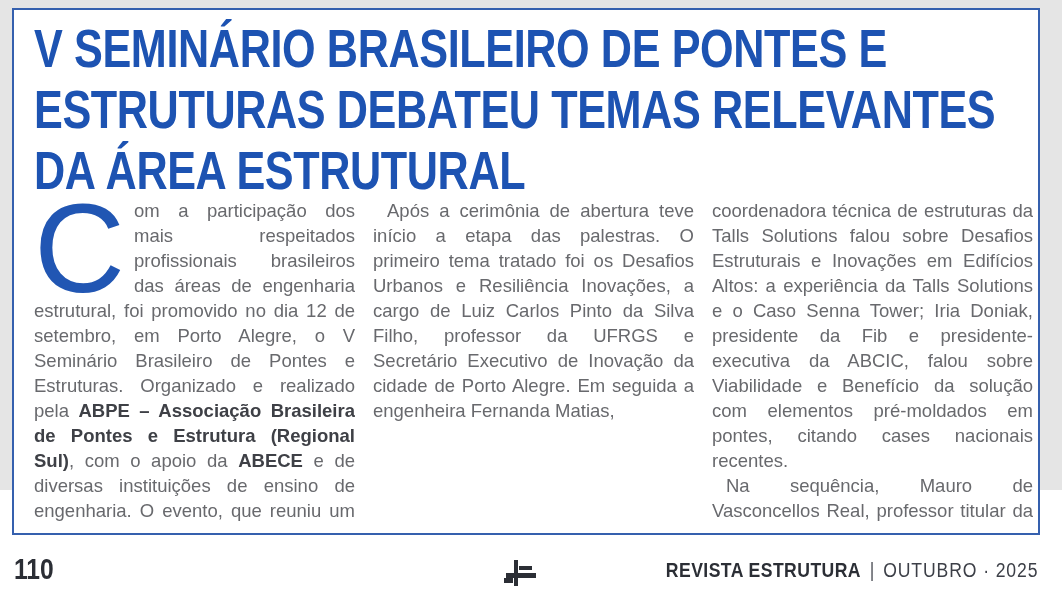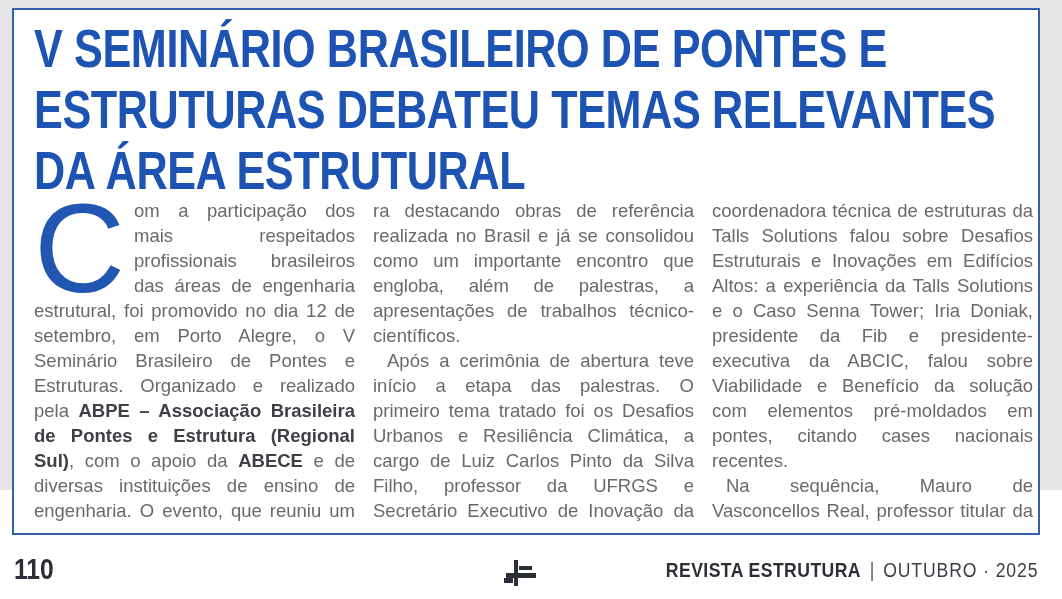--- a/index.html
+++ b/index.html
@@ -105,22 +105,21 @@
       <span class="tline"><span class="tline-inner">DA ÁREA ESTRUTURAL</span></span>
     </h1>
 
     <div class="columns">
 
       <div class="col">
         <p><span class="dropcap">C</span><span><span>om a participação dos mais respeitados profissionais brasileiros das áreas de engenharia estrutural, foi promovido no dia 12 de setembro, em Porto Alegre, o </span><span class="run-i">V Seminário Brasileiro de Pontes e Estruturas</span><span>. Organizado e realizado pela </span><span class="run-b">ABPE – Associação Brasileira de Pontes e Estrutura (Regional Sul)</span><span>, com o apoio da </span><span class="run-b">ABECE</span><span> e de diversas instituições de ensino de engenharia. O evento, que reuniu um público de 350 pessoas, debateu temas de relevância na área de estrutu-</span></span></p>
       </div>
 
       <div class="col">
-        <p><span>ra destacando obras de referência realizada no Brasil e já se consolidou como um importante encontro que engloba, além de palestras, a apresentações de trabalhos técnico-científicos.</span></p>
-        <p class="indent"><span>Após a cerimônia de abertura teve início a etapa das palestras. O primeiro tema tratado foi os </span><span class="run-i">Desafios Urbanos e Resiliência Climática</span><span>, a cargo de Luiz Carlos Pinto da Silva Filho, professor da UFRGS e Secretário Executivo de Inovação da cidade de Porto Alegre. Em seguida a engenheira Fernanda Matias,</span></p>
+        <p class="indent"><span>Após a cerimônia de abertura teve início a etapa das palestras. O primeiro tema tratado foi os </span><span class="run-i">Desafios Urbanos e Resiliência Inovações</span><span>, a cargo de Luiz Carlos Pinto da Silva Filho, professor da UFRGS e Secretário Executivo de Inovação da cidade de Porto Alegre. Em seguida a engenheira Fernanda Matias,</span></p>
       </div>
 
       <div class="col">
         <p><span>coordenadora técnica de estruturas da Talls Solutions falou sobre </span><span class="run-i">Desafios Estruturais e Inovações em Edifícios Altos: a experiência da Talls Solutions e o Caso Senna Tower;</span><span> Iria Doniak, presidente da Fib e presidente-executiva da ABCIC, falou sobre </span><span class="run-i">Viabilidade e Benefício da solução com elementos pré-moldados em pontes</span><span>, citando cases nacionais recentes.</span></p>
         <p class="indent"><span>Na sequência, Mauro de Vasconcellos Real, professor titular da Escola de Engenharia da Universidade Federal do Rio Grande (FURG), abordou o tema</span></p>
       </div>
 
     </div>
   </div>
 

